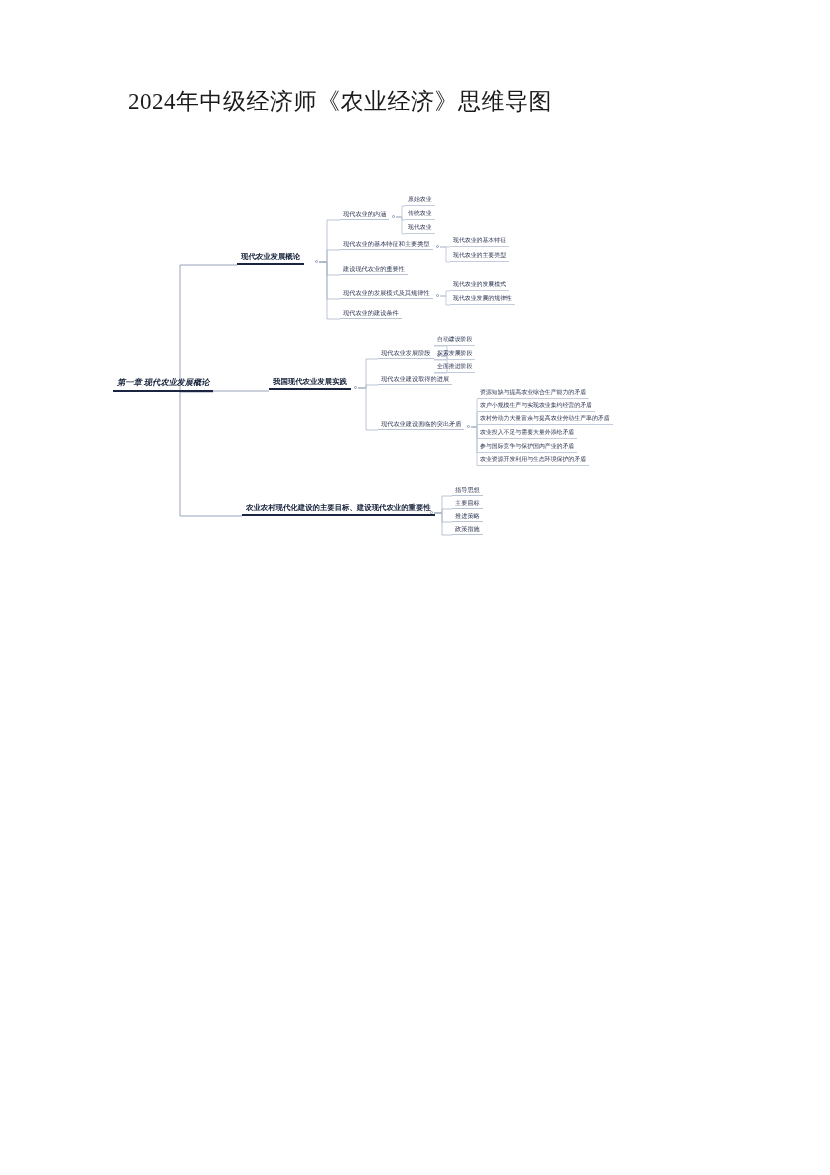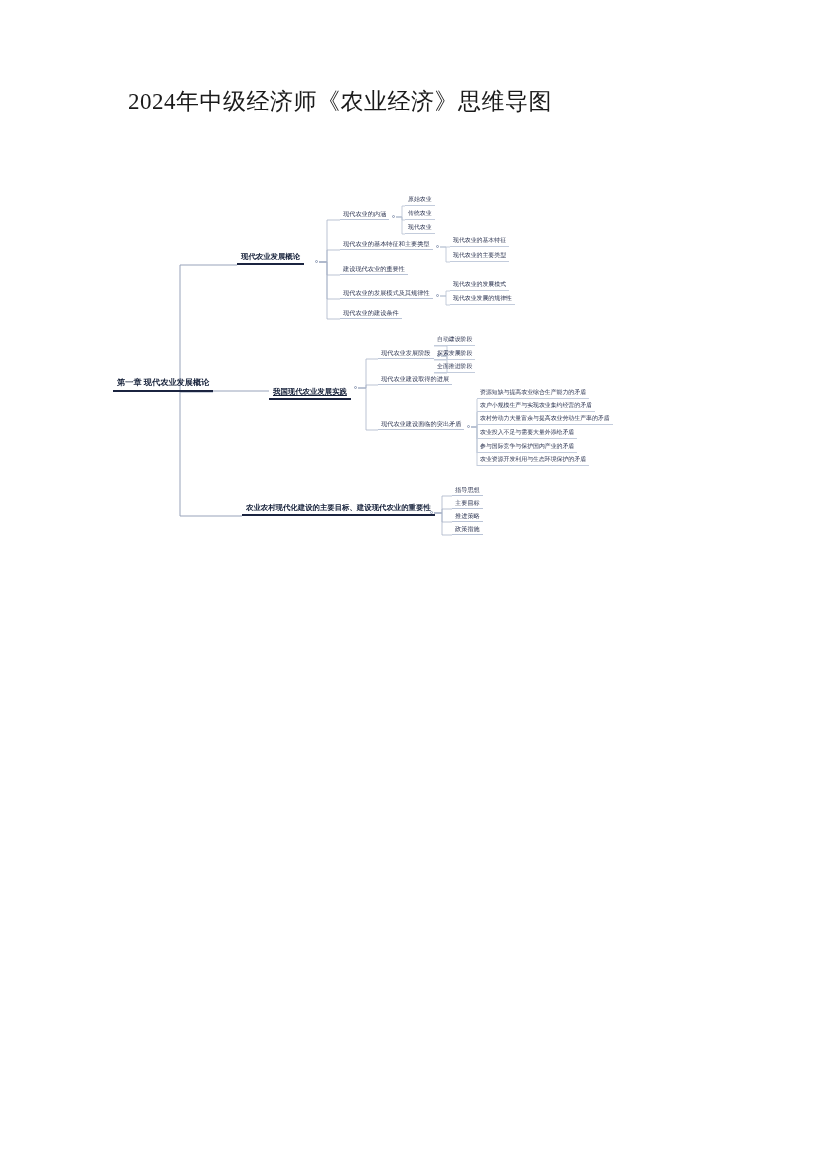--- a/index.html
+++ b/index.html
@@ -15,21 +15,21 @@
   }
   #canvas{position:absolute;top:0;left:0;width:830px;height:1175px;}
   svg#links{position:absolute;top:0;left:0;width:830px;height:1175px;pointer-events:none;}
 
   .node{position:absolute;white-space:nowrap;box-sizing:border-box;}
   .node .txt{display:block;line-height:1;}
 
   
   .n-root{
     font-size:8.2px;font-weight:bold;color:#16213a;
-    border-bottom:2.2px solid #1b2440;padding:0 4px 3px 4px;
+    border-bottom:2.2px solid #1b2440;padding:0 4px 3px 4px;font-style:italic;
   }
   .n-l2{
     font-size:7.4px;font-weight:bold;color:#16213a;
     border-bottom:2.2px solid #1b2440;padding:0 4px 3px 4px;
   }
   
   .n-l3{
     font-size:6.2px;color:#2b3350;
     border-bottom:.8px solid #b9c3d6;padding:0 3px 2px 3px;
   }
@@ -84,21 +84,21 @@
       <path d="M 471 427 H 477 V 453 H 477" fill="none" stroke="#b6c0d2" stroke-width="0.8"></path>
       <path d="M 471 427 H 477 V 466 H 477" fill="none" stroke="#b6c0d2" stroke-width="0.8"></path>
     </svg>
 <div class="node n-root" style="left: 113px; top: 379px;">
       <span class="txt">第一章 现代农业发展概论</span>
     </div>
     <div class="node n-l2" style="left: 237px; top: 253px;">
       <span class="txt">现代农业发展概论</span>
     </div>
     <div class="dot" style="left: 315px; top: 260px;"></div>
-    <div class="node n-l2" style="left: 269px; top: 388px; text-decoration: underline;">
+    <div class="node n-l2" style="left: 269px; top: 378px;">
       <span class="txt">我国现代农业发展实践</span>
     </div>
     <div class="dot" style="left: 354px; top: 386px;"></div>
     <div class="node n-l2" style="left: 242px; top: 504px;">
       <span class="txt">农业农村现代化建设的主要目标、建设现代农业的重要性</span>
     </div>
     <div class="dot" style="left: 430px; top: 511px;"></div>
     <div class="node n-l3" style="left: 340px; top: 211px;">
       <span class="txt">现代农业的内涵</span>
     </div>

